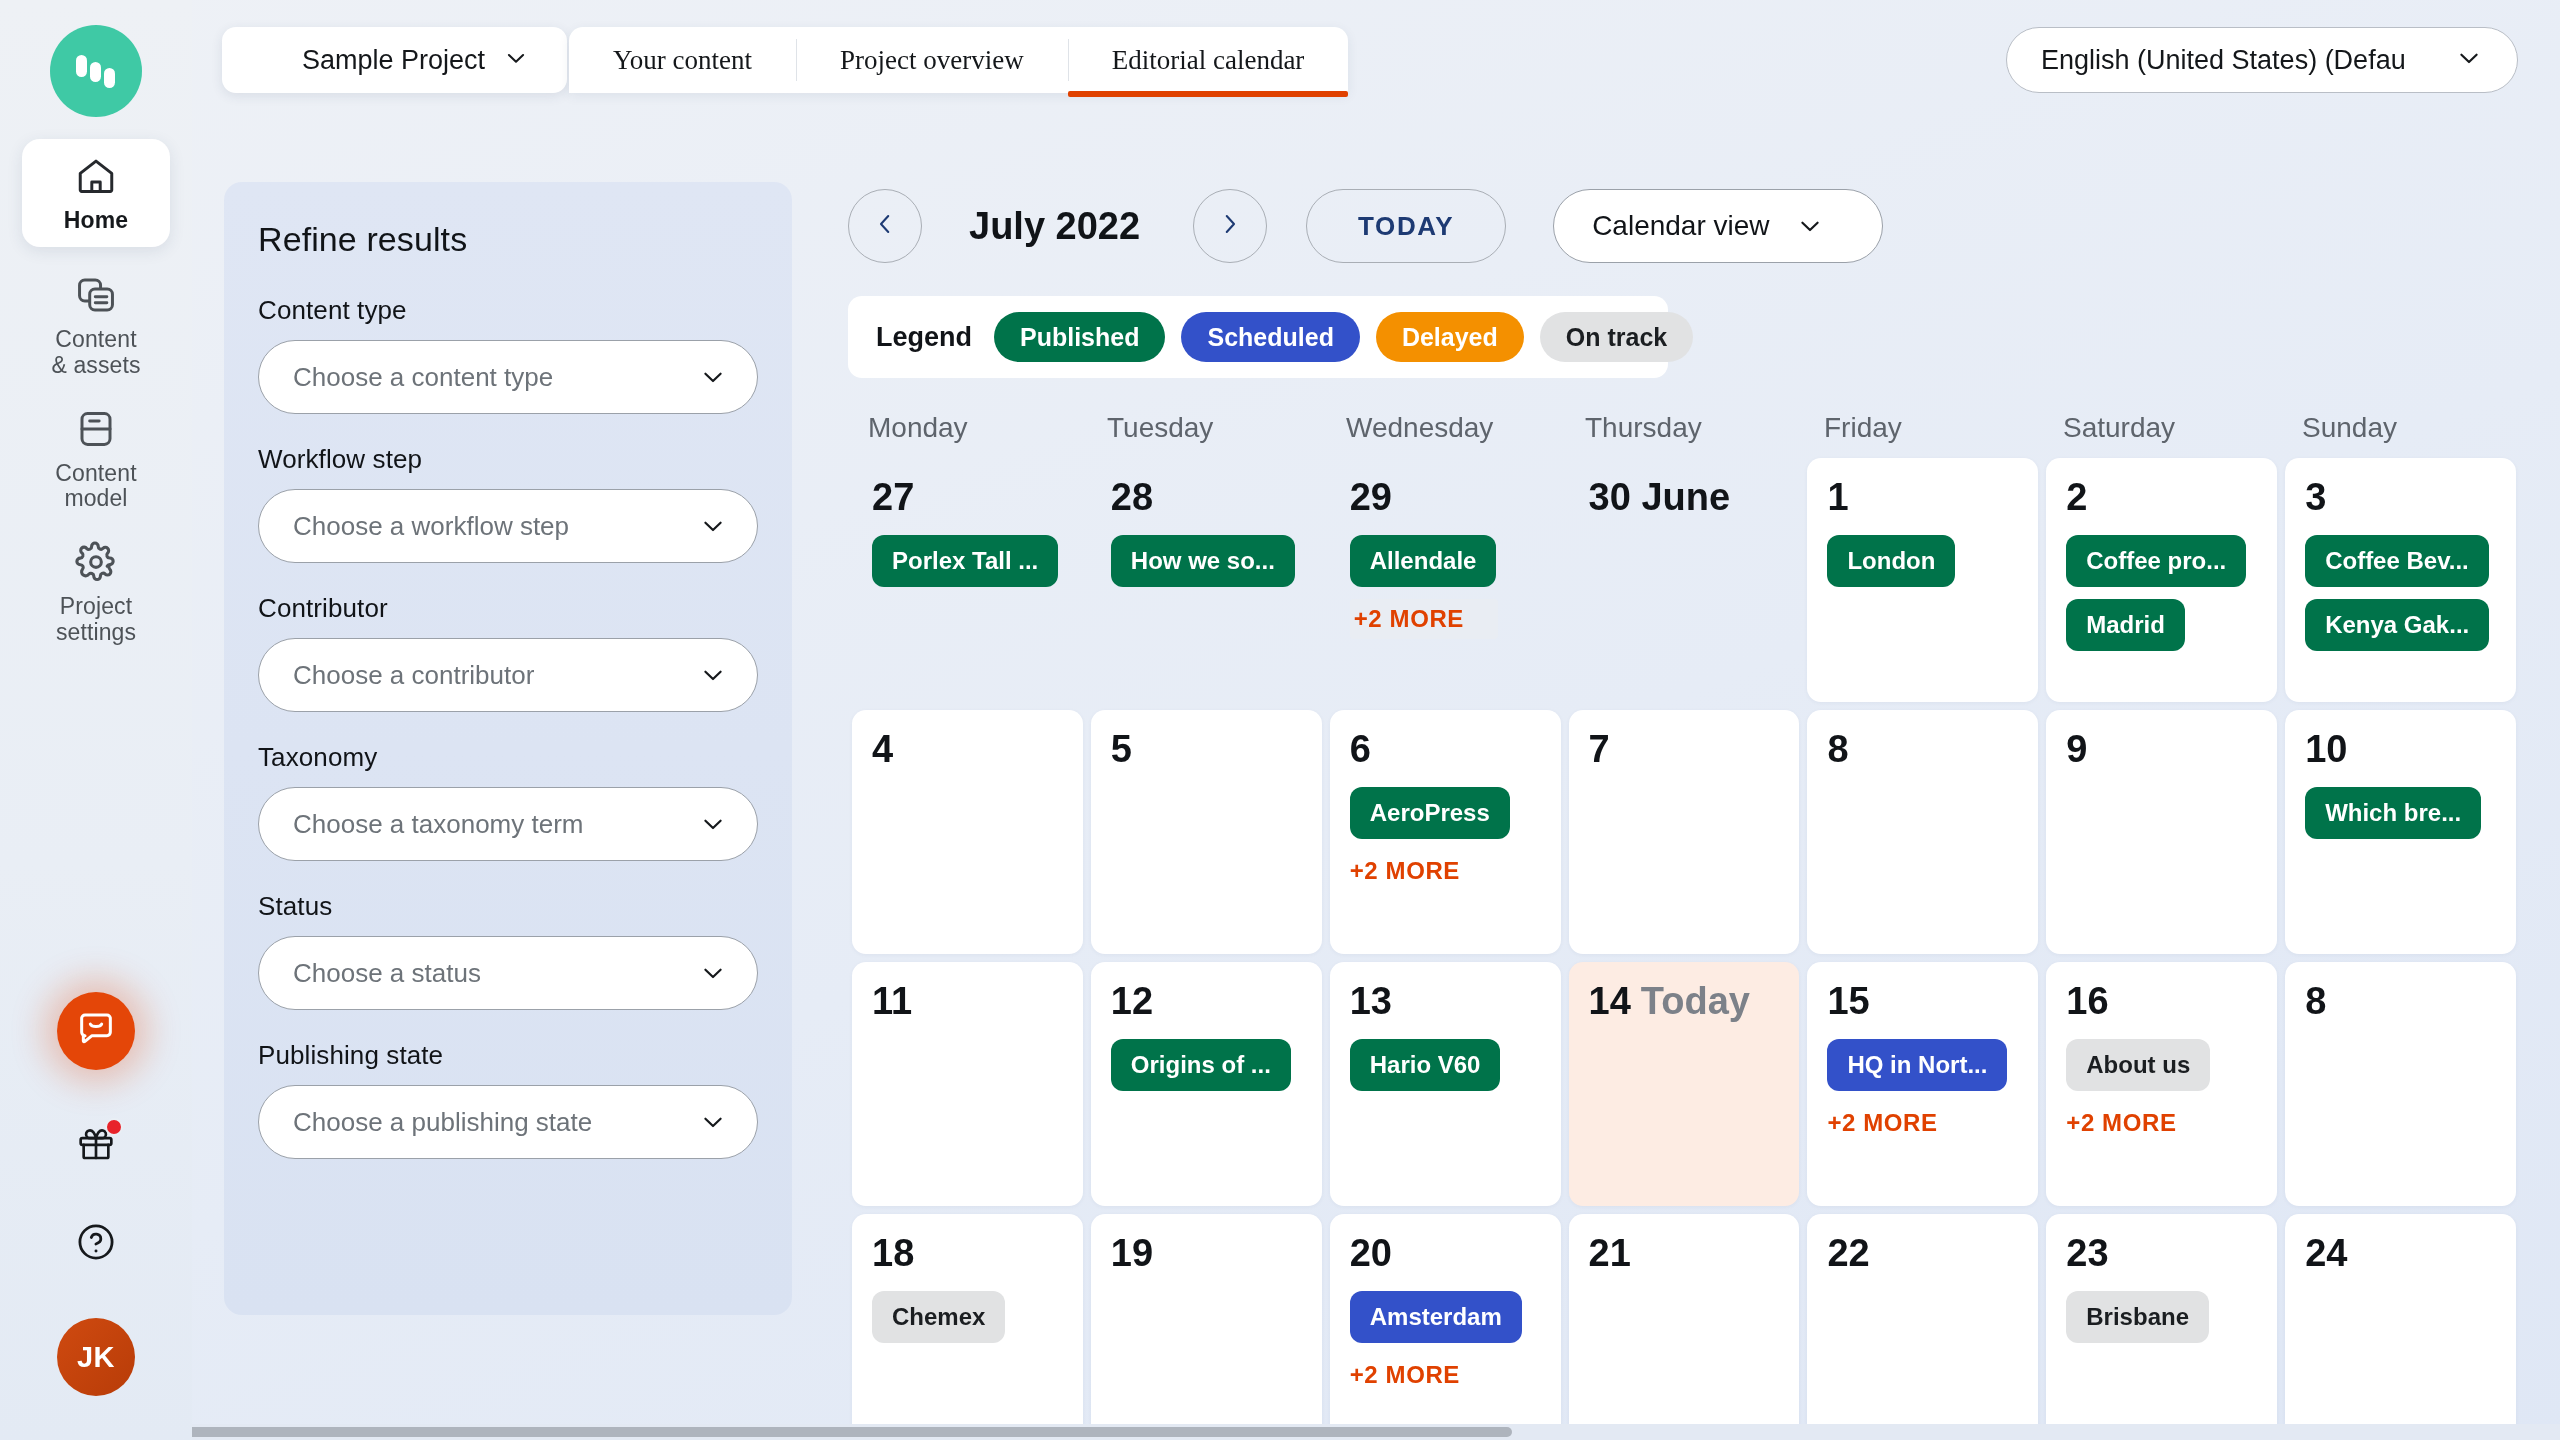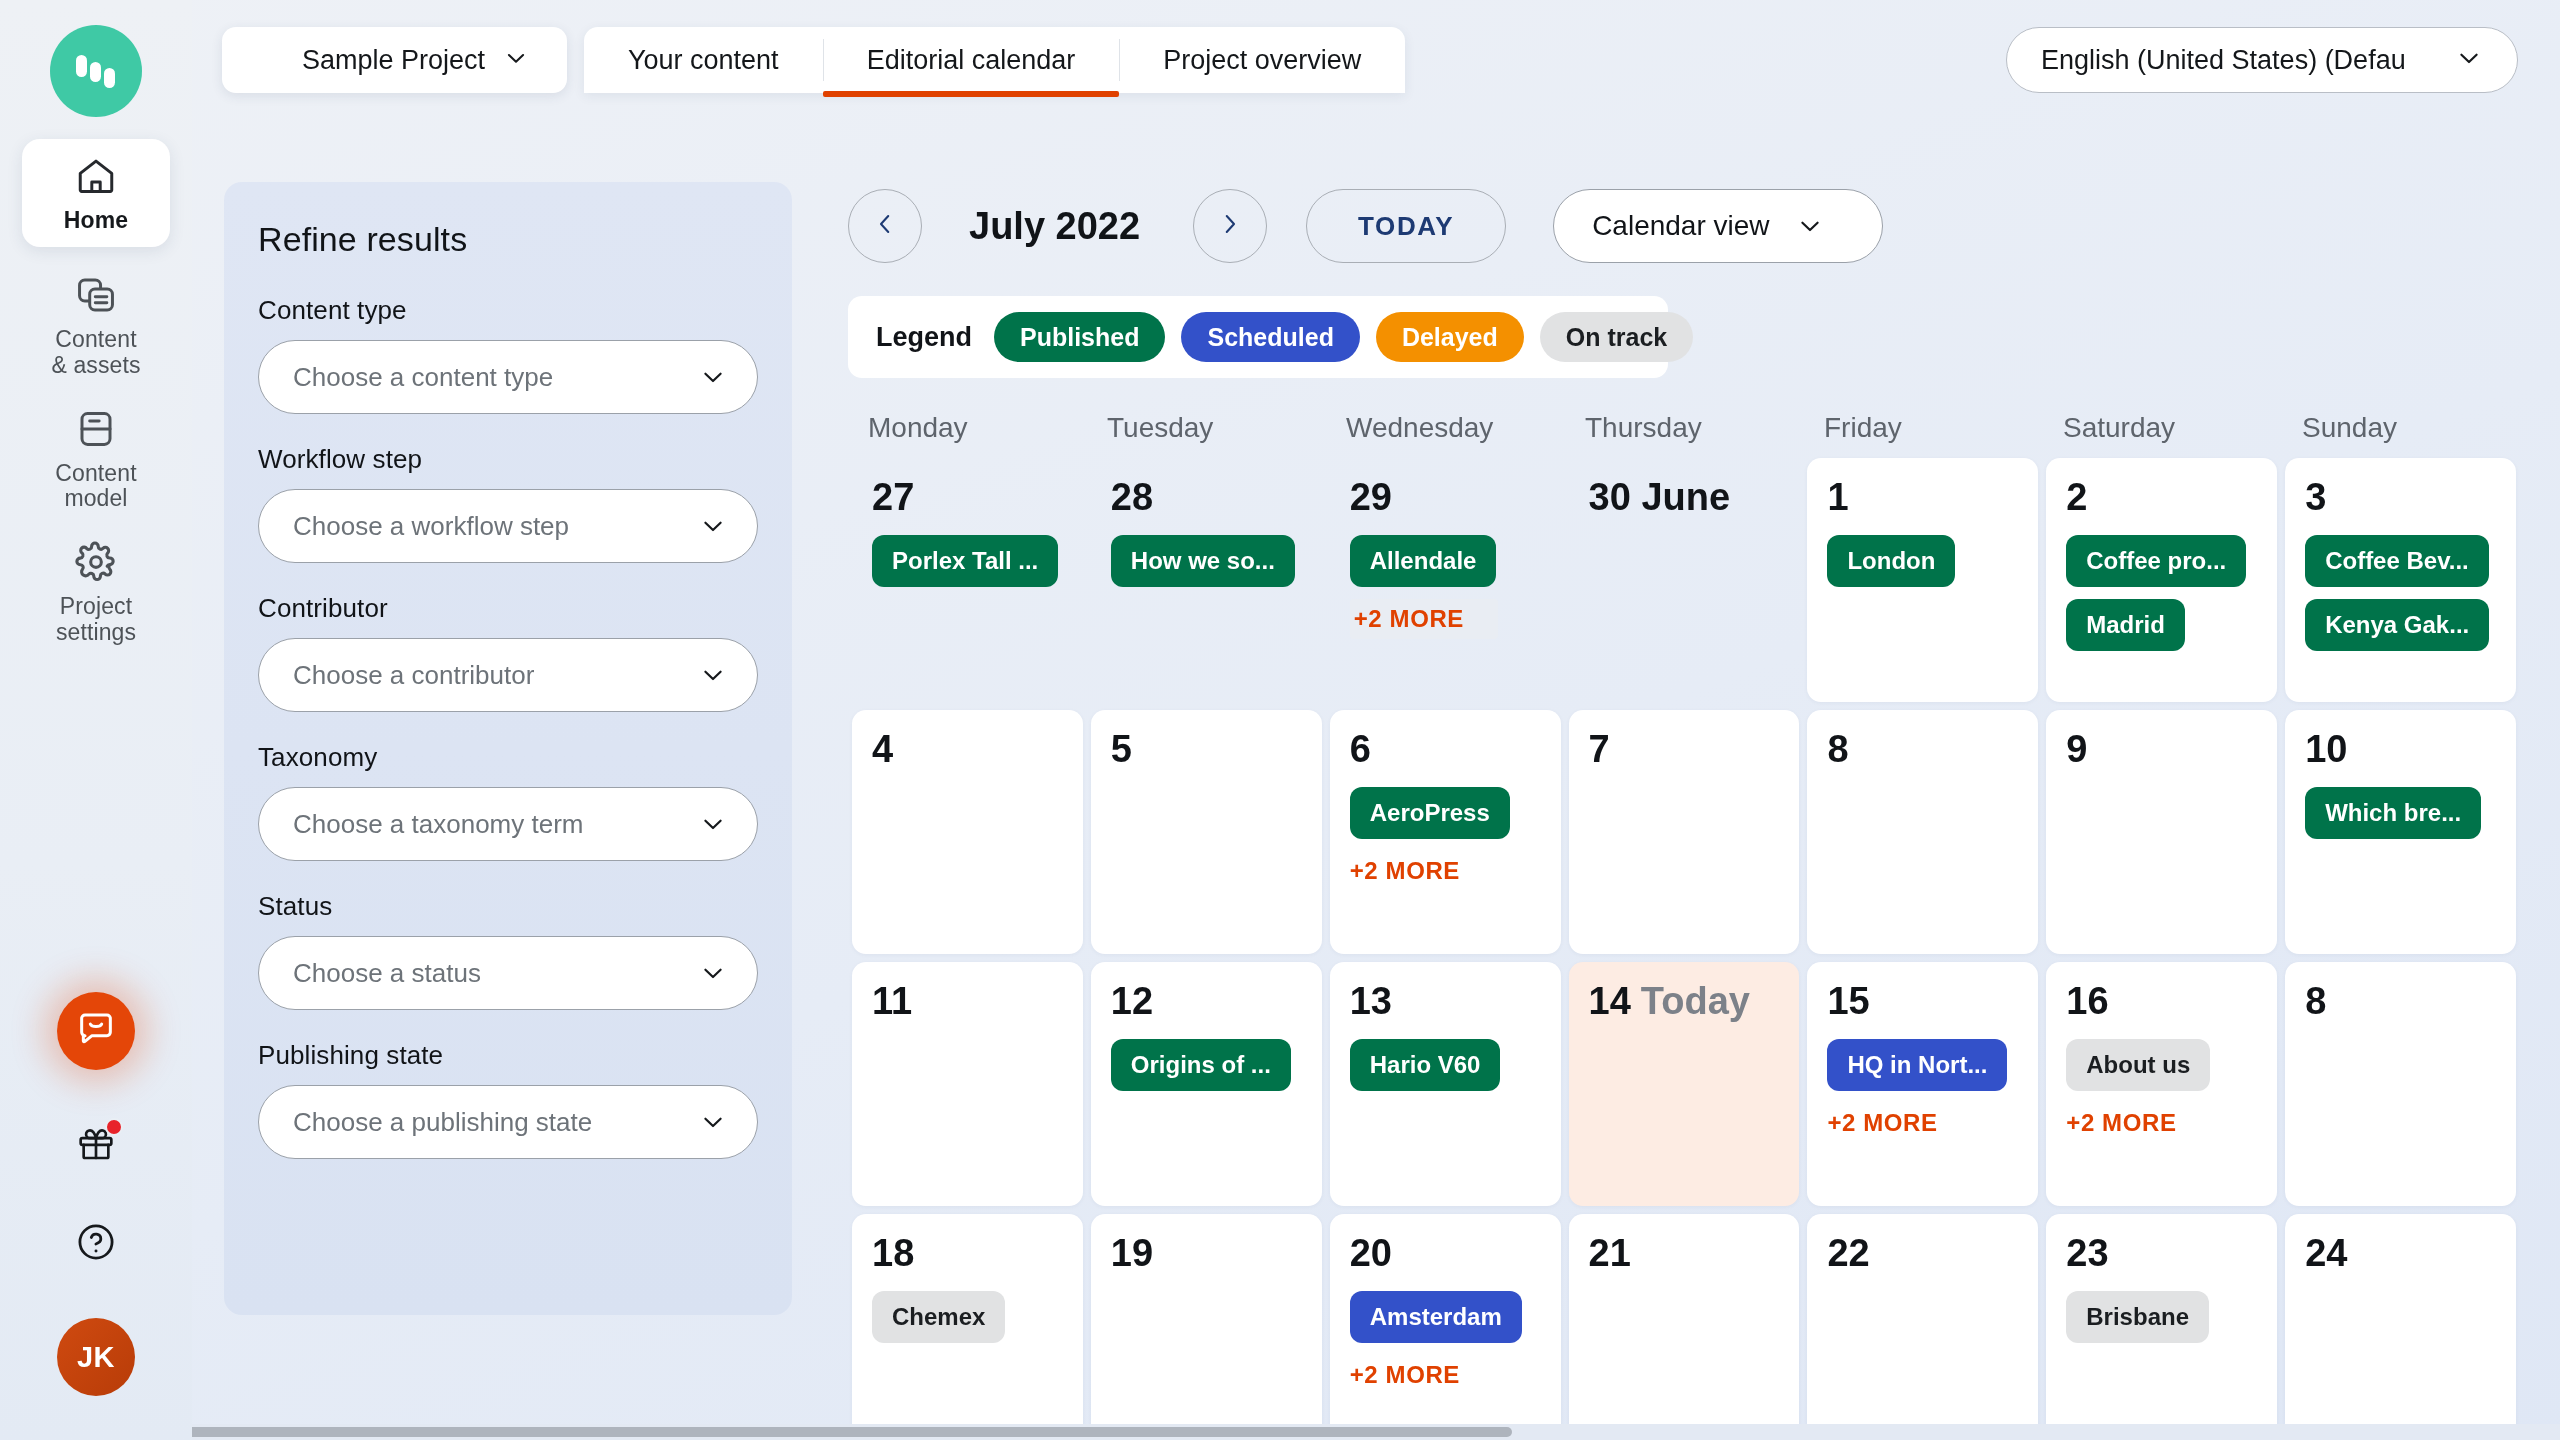--- a/index.html
+++ b/index.html
@@ -108,27 +108,28 @@
     height: 66px; min-width: 345px;
     background:#fff; border-radius:14px;
     display:flex;align-items:center;justify-content:center;gap:18px;
     padding: 0 30px;
     box-shadow: 0 3px 12px rgba(40,60,90,.10);
     cursor:pointer;
   }
   .proj-pill .txt { font-size:27px; color:#14171a;margin-left:42px; }
 
   .tabs {
-    position:absolute; left: 392px; top: 27px;
+    position:absolute; left: 377px; top: 27px;
     height: 66px;
     display:flex;
     background:#fff;
     border-radius:14px 14px 0 0;
     box-shadow: 0 3px 12px rgba(40,60,90,.08);
     overflow: visible;
+    font-family: Liberation Serif, serif;
   }
   .tab {
     position:relative;
     display:flex;align-items:center;justify-content:center;
     padding: 0 44px;
     font-size:27px; color:#14171a;
     cursor:pointer;
     white-space:nowrap;
   }
   .tab + .tab::before {
@@ -395,25 +396,25 @@
         <svg width="26" height="26" viewBox="0 0 24 24" fill="none" stroke="#16191c" stroke-width="1.9" stroke-linecap="round" stroke-linejoin="round">
             <path d="M5.5 9.2 12 15.4l6.5-6.2"></path>
           </svg>
       </span>
     </div>
 
     <div class="tabs">
       <div class="tab">
         <span>Your content</span>
       </div>
+      <div class="tab">
+        <span>Project overview</span>
+      </div>
       <div class="tab active">
         <span>Editorial calendar</span>
-      </div>
-      <div class="tab">
-        <span>Project overview</span>
       </div>
     </div>
 
     <div class="lang-select">
       <span class="lv">English (United States) (Defau</span>
       <span>
         <svg width="28" height="28" viewBox="0 0 24 24" fill="none" stroke="#16191c" stroke-width="1.9" stroke-linecap="round" stroke-linejoin="round">
             <path d="M5.5 9.2 12 15.4l6.5-6.2"></path>
           </svg>
       </span>

